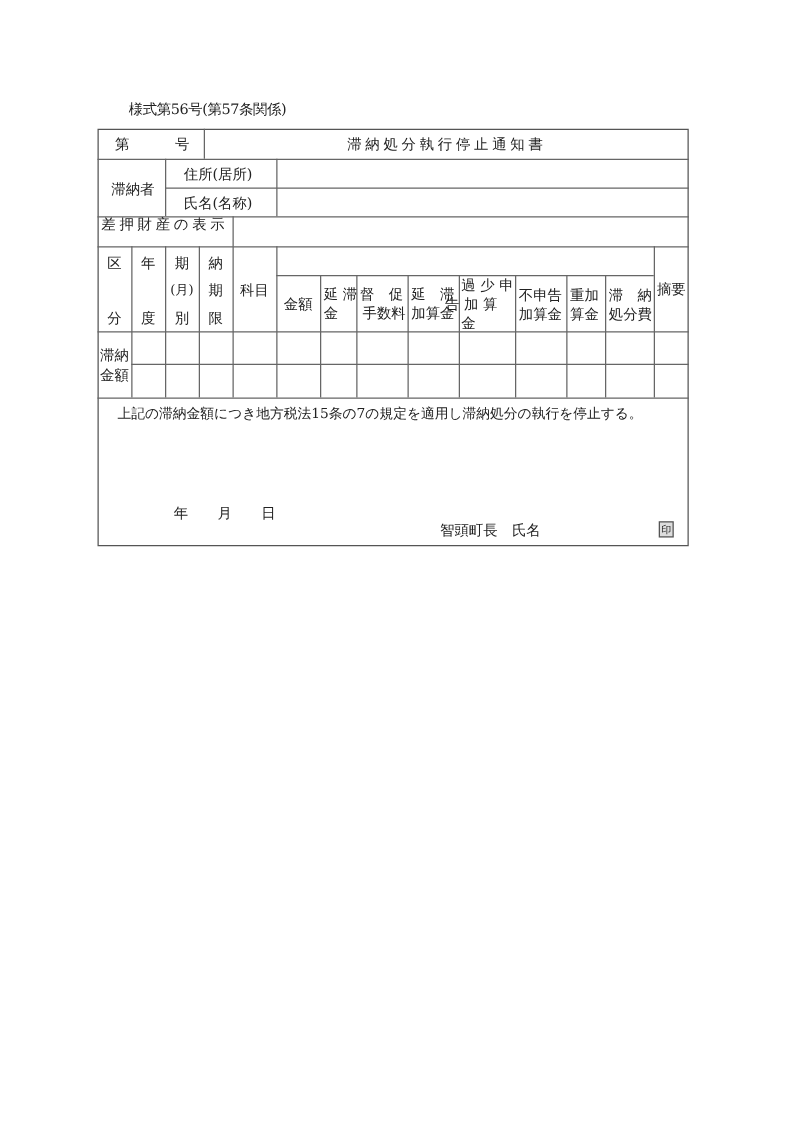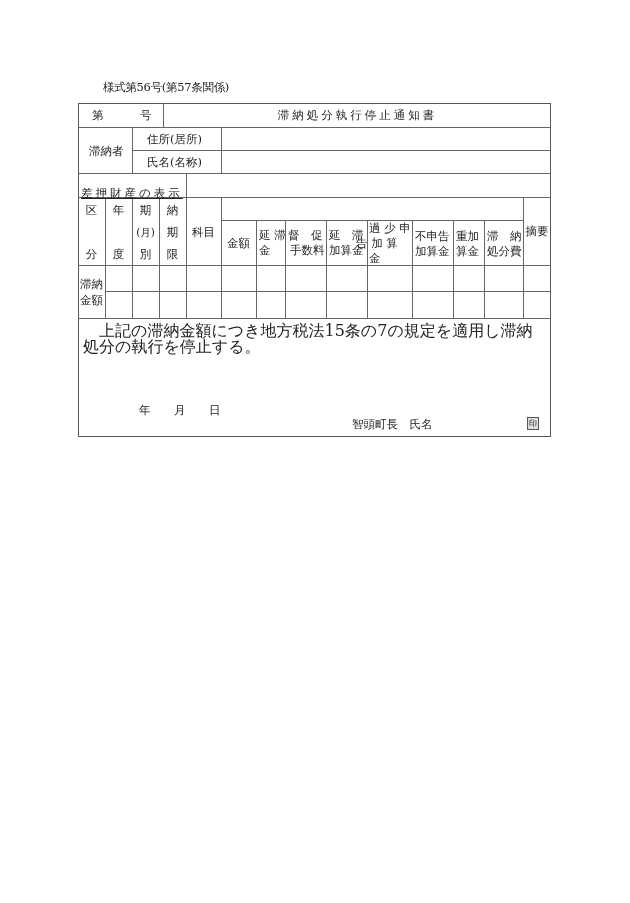--- a/index.html
+++ b/index.html
@@ -6,21 +6,21 @@
   body { width:630px; height:903px; position:relative; overflow:hidden;
          font-family:"DejaVu Serif","Liberation Serif",serif; color:#222; }
   .form-label { position:absolute; left:79px; top:80px; font-size:11.5px; letter-spacing:-0.3px;margin-left:24px; }
   .frame { position:absolute; left:78px; top:103px; width:473px; height:334px;
            border:1px solid #555; box-sizing:border-box; }
   .ln { position:absolute; background:#666; }
   .h { height:1px; }
   .v { width:1px; }
   .t { position:absolute; font-size:11.5px; white-space:nowrap; line-height:14px; }
   .c { text-align:center; }
-  .body-text { position:absolute; left:83px; top:323px; width:462px; font-size:16px; line-height:15.5px; }
+  .body-text { position:absolute; left:83px; top:323px; width:462px; font-size:11px; line-height:15.5px; }
   .body-text p { margin:0; text-indent:1em; }
   .seal { position:absolute; left:527px; top:417px; width:10px; height:11px; border:1px solid #555;
           font-size:8px; line-height:11px; text-align:center; background:#ddd; }
 </style>
 </head>
 <body>
 
 <div class="form-label">様式第56号(第57条関係)</div>
 
 <div class="frame"></div>
@@ -56,21 +56,21 @@
 <span class="t" style="left:92px;top:108px;">第</span>
 <span class="t" style="left:140px;top:108px;">号</span>
 <span class="t c" style="left:164px;top:108px;width:387px;letter-spacing:3px;">滞納処分執行停止通知書</span>
 
 <span class="t" style="left:89px;top:144px;">滞納者</span>
 <span class="t" style="left:147px;top:132px;">住所(居所)</span>
 <span class="t" style="left:224px;top:130px;width:324px;height:18px;"></span>
 <span class="t" style="left:147px;top:155px;">氏名(名称)</span>
 <span class="t" style="left:224px;top:153px;width:324px;height:18px;"></span>
 
-<span class="t" style="left:81px;top:186px;letter-spacing:3px;text-decoration:underline;">差押財産の表示</span>
+<span class="t" style="left:81px;top:172px;letter-spacing:3px;">差押財産の表示</span>
 <span class="t" style="left:189px;top:176px;width:358px;height:18px;"></span>
 
 <span class="t c" style="left:78px;top:203px;width:27px;">区</span>
 <span class="t c" style="left:78px;top:247px;width:27px;">分</span>
 <span class="t c" style="left:105px;top:203px;width:27px;">年</span>
 <span class="t c" style="left:105px;top:247px;width:27px;">度</span>
 <span class="t c" style="left:132px;top:203px;width:27px;">期</span>
 <span class="t c" style="left:132px;top:225px;width:27px;font-size:10.5px;">(月)</span>
 <span class="t c" style="left:132px;top:247px;width:27px;">別</span>
 <span class="t c" style="left:159px;top:203px;width:27px;">納</span>

